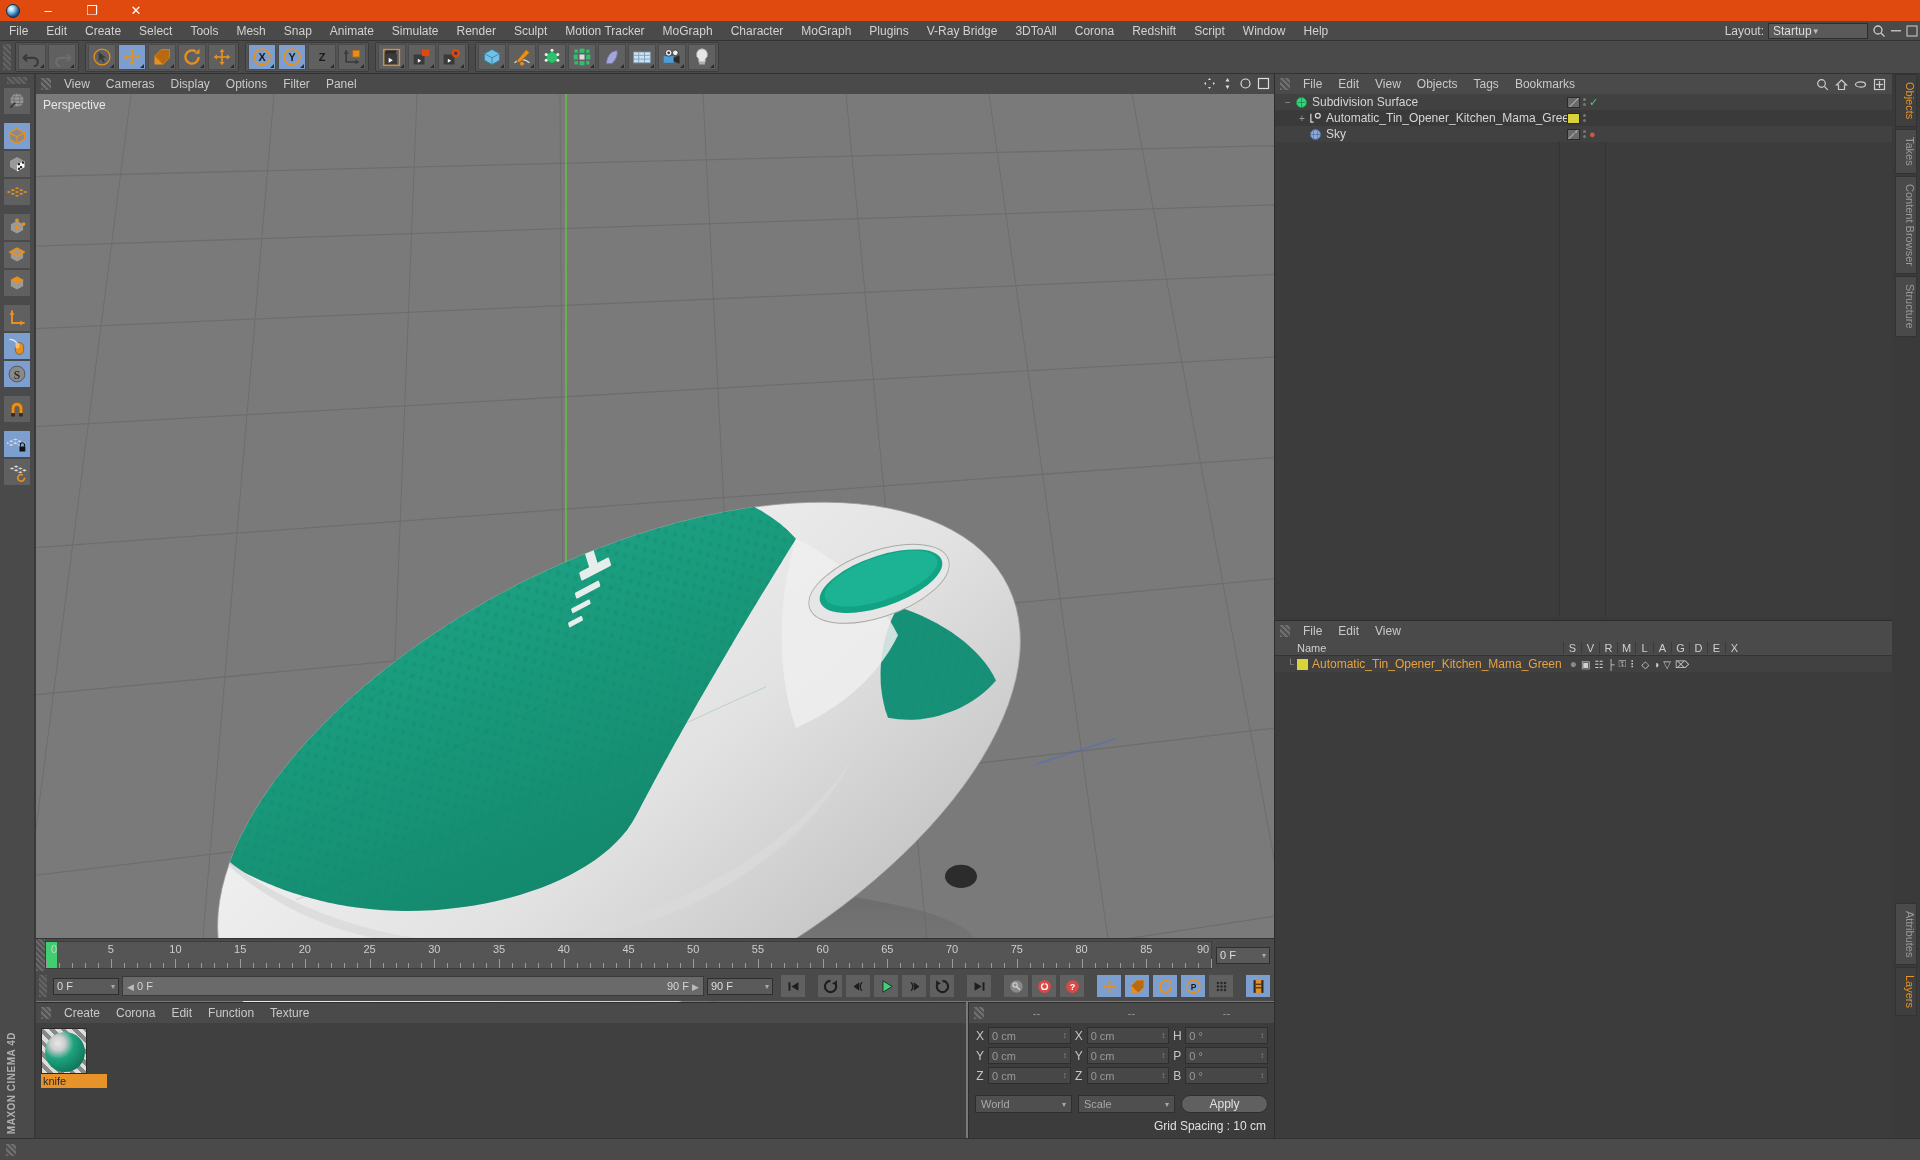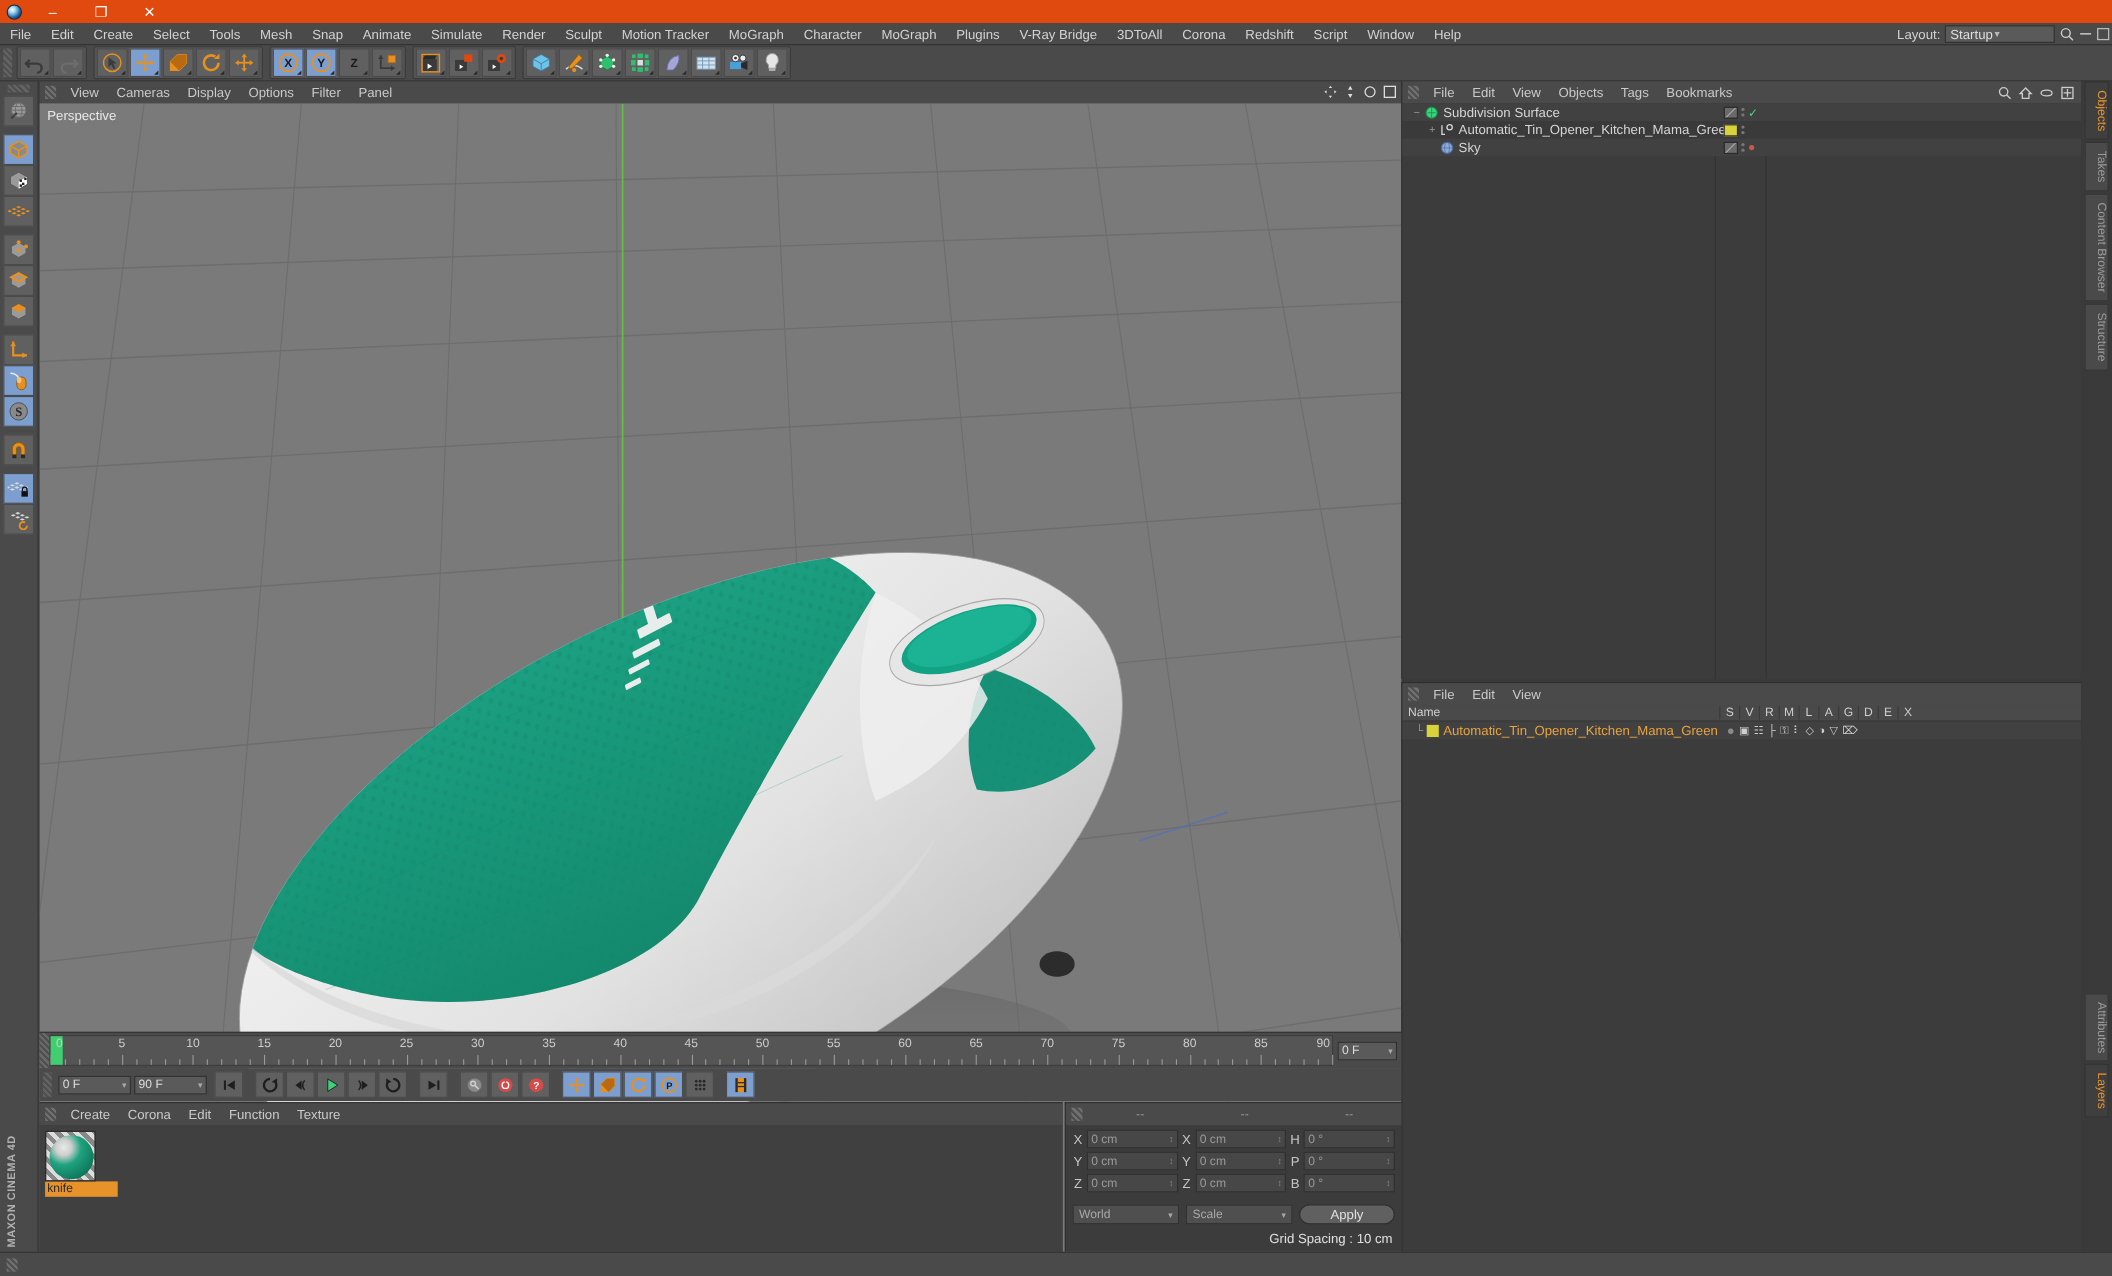--- a/index.html
+++ b/index.html
@@ -95,21 +95,21 @@
   .swatch { width: 13px; height: 11px; border: 1px solid #2a2a2a; }
   .dotcol { display: flex; flex-direction: column; gap: 2px; }
   .dotcol i { width: 3px; height: 3px; background: #777; border-radius: 50%; display: block; }
   .objdivider { position: absolute; left: 284px; top: 0; bottom: 0; width: 1px; background: #333; }
   .objdivider2 { position: absolute; left: 330px; top: 0; bottom: 0; width: 1px; background: #333; }
 
   .layerpanel { position: absolute; right: 28px; top: 546px; width: 618px; bottom: 0; background: #3c3c3c;
     border-left: 1px solid #2d2d2d; border-top: 1px solid #2d2d2d; }
   .layerhdr { height: 15px; background: #4a4a4a; display: flex; align-items: center;
     font-size: 11px; color: #cfcfcf; border-bottom: 1px solid #333; }
-  .layerhdr .nm { padding-left: 5px; width: 288px; }
+  .layerhdr .nm { padding-left: 22px; width: 288px; }
   .layerhdr .cl { width: 18px; text-align: center; border-left: 1px solid #3a3a3a; }
   .layerrow { height: 16px; display: flex; align-items: center; background: #414141; font-size: 12px; }
   .layerrow .tree { width: 22px; text-align: right; color: #999; font-size: 10px; padding-right: 3px; }
   .layerrow .lsw { width: 11px; height: 11px; margin-right: 4px; }
   .layerrow .lname { color: #e8a33d; white-space: nowrap; }
   .layericons { display: flex; align-items: center; gap: 4px; margin-left: 8px; }
 
   .vtabs { position: absolute; right: 0; top: 0; width: 28px; bottom: 0; background: #3a3a3a; }
   .vtab { width: 22px; margin: 0 3px 2px 3px; background: #4a4a4a; color: #9a9a9a;
     writing-mode: vertical-rl; text-align: center; font-size: 11px; padding: 7px 0;
@@ -1046,20 +1046,26 @@
       </div>
     </div>
   </div>
 
   <div class="playbar">
     <div class="grip" style="height:22px"></div>
     <div class="numfield framefield">
       <span>0 F</span>
       <span style="font-size:8px;color:#aaa">▾</span>
     </div>
+    <div class="rangebar">
+      <span><span class="arrow">◀</span>
+        <span>0 F</span></span>
+      <span><span>90 F</span>
+        <span class="arrow">▶</span></span>
+    </div>
     <div class="numfield framefield">
       <span>90 F</span>
       <span style="font-size:8px;color:#aaa">▾</span>
     </div>
     <div id="transport-buttons" style="display:flex;align-items:center;gap:2px;margin-left:4px">
         <div class="pb">
           <span style="display: flex; align-items: center; justify-content: center;">
             <svg width="17" height="17" viewBox="0 0 24 24">
               <rect x="5" y="6" width="2.6" height="12" fill="#1e1e1e"></rect>
               <path d="M19 6 L19 18 L9 12 Z" fill="#1e1e1e"></path>

